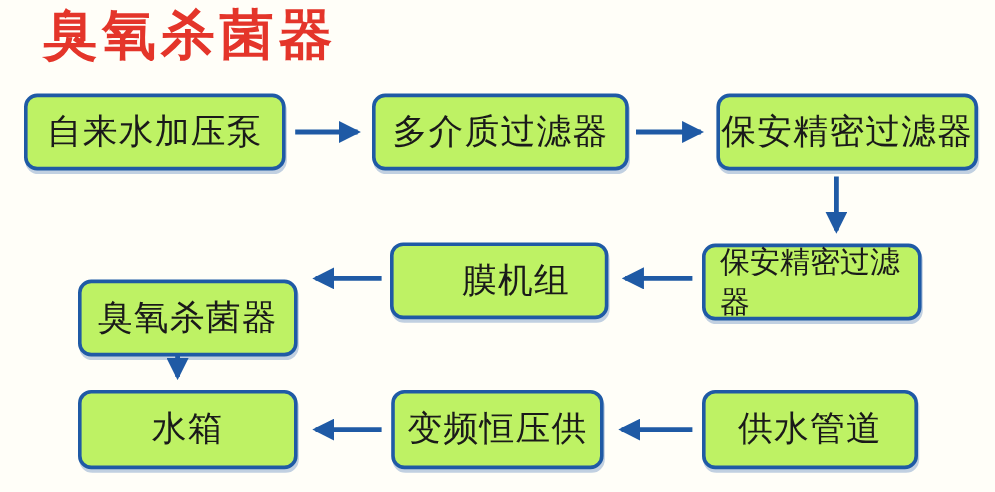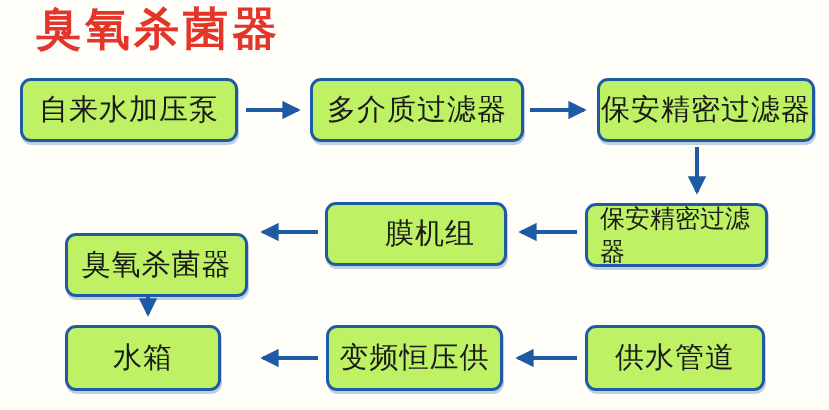--- a/index.html
+++ b/index.html
@@ -42,21 +42,21 @@
     left:0;top:0;
     pointer-events:none;
   }
   
   #n-tap          {left:20px; top:78px; width:218px;height:64px;}
   #n-multimedia   {left:310px;top:78px; width:214px;height:64px;}
   #n-carbon       {left:597px;top:78px; width:218px;height:64px;}
   #n-security     {left:585px;top:203px;width:183px;height:64px;padding-left:12px;}
   #n-membrane     {left:325px;top:202px;width:182px;height:64px;padding-left:28px;}
   #n-ozone        {left:65px; top:202px;width:183px;height:64px;margin-top:31px;}
-  #n-tank         {left:65px; top:325px;width:156px;height:66px;}
+  #n-tank         {left:65px; top:325px;width:183px;height:66px;}
   #n-vfd          {left:326px;top:325px;width:177px;height:66px;}
   #n-pipeline     {left:585px;top:325px;width:180px;height:66px;}
 </style>
 </head>
 <body>
 
 <div class="canvas">
 
   <div class="page-title">臭氧杀菌器</div>
 

